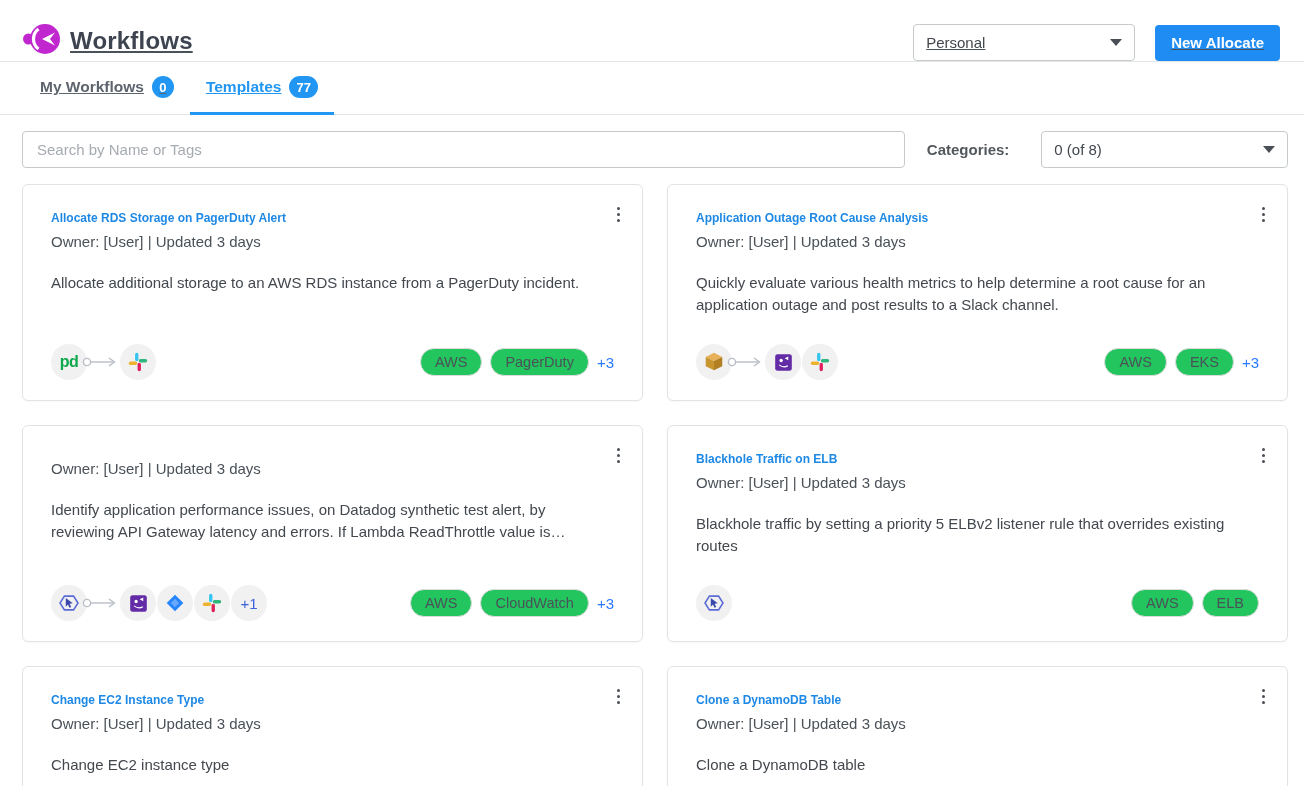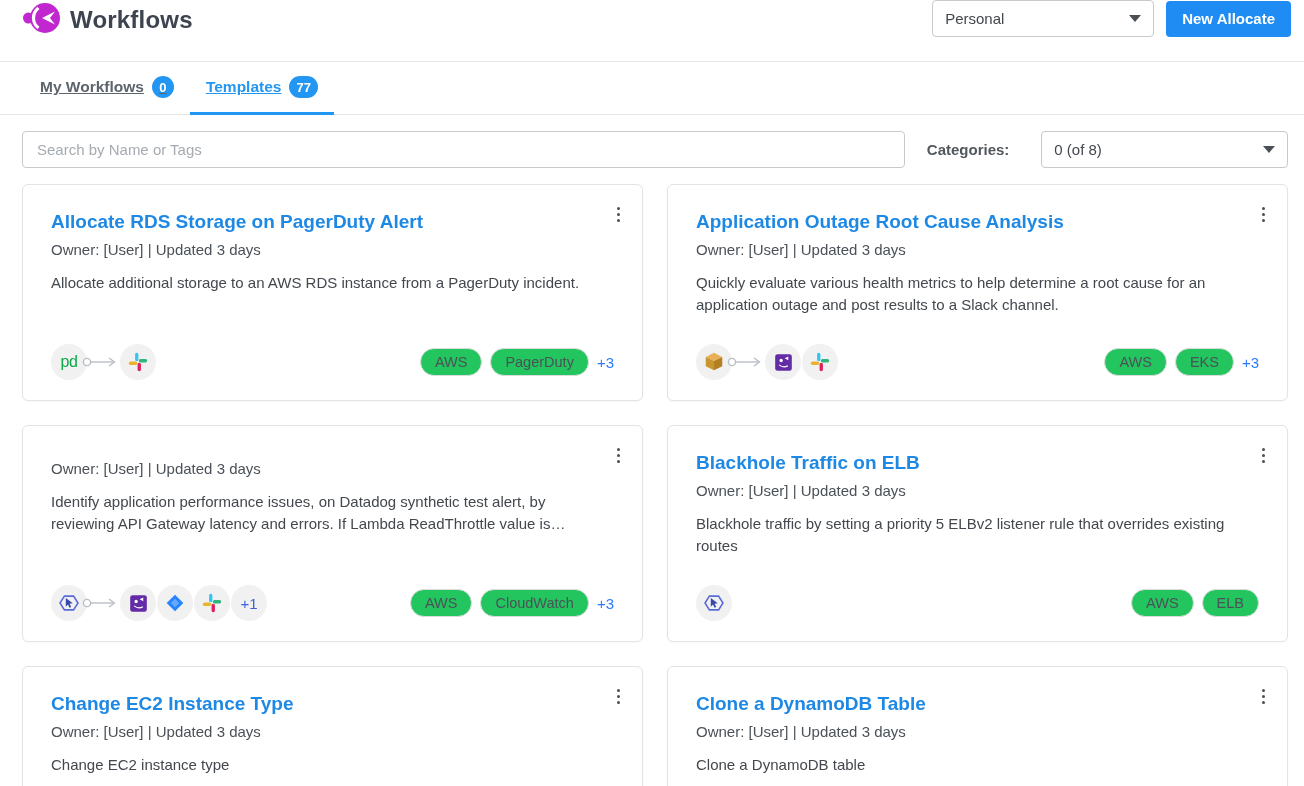--- a/index.html
+++ b/index.html
@@ -1,24 +1,24 @@
 <!DOCTYPE html>
 <html><head>
 <meta charset="utf-8">
 <style>
   * { margin:0; padding:0; box-sizing:border-box; }
   html,body { width:1304px; height:786px; overflow:hidden; background:#fff;
     font-family:"Liberation Sans", sans-serif; color:#4a5158; }
 
   
-  .header { height:62px; display:flex; align-items:flex-start; padding:0 13px 0 22px;
-    border-bottom:1px solid #e4e5e7; }
+  .header { height:62px; display:flex; align-items:flex-end; padding:0 24px 0 22px;
+    border-bottom:1px solid #e4e5e7;text-decoration:underline; }
   .brand { display:flex; align-items:center; gap:10px; }
   .app-title { font-size:24px; font-weight:700; color:#3d4450; letter-spacing:.2px; }
-  .header-right { margin-left:auto; display:flex; align-items:center; gap:12px; }
+  .header-right { margin-left:auto; display:flex; align-items:center; gap:20px; }
   .select-box { height:37px; border:1px solid #c6cacd; border-radius:4px; background:#fff;
     display:flex; align-items:center; padding:0 12px; font-size:15px; color:#42474d; cursor:pointer; }
   .select-box .caret { margin-left:auto; width:0; height:0; border-left:6px solid transparent;
     border-right:6px solid transparent; border-top:7px solid #4a4f55; }
   .workspace-select { width:222px; }
   .btn-primary { height:36px; padding:0 16px; background:#1e8cf2; color:#fff; border:none;
     border-radius:4px; font-size:15px; font-weight:700; cursor:pointer; font-family:inherit; }
 
   
   .tabs { display:flex; padding-left:24px; border-bottom:1px solid #e4e5e7; height:53px; align-items:flex-end; }
@@ -37,28 +37,28 @@
   .categories-select { width:248px; }
 
   
   .cards { display:grid; grid-template-columns:1fr 1fr; gap:24px; padding:16px 16px 0 22px; }
   .card { position:relative; min-height:217px; background:#fff; border:1px solid #e2e3e5;
     border-radius:6px; padding:26px 28px 20px 28px; display:flex; flex-direction:column;
     box-shadow:0 1px 2px rgba(0,0,0,.03); }
   .kebab { position:absolute; top:18px; right:18px; display:flex; flex-direction:column; gap:3px;
     padding:4px; cursor:pointer; }
   .kebab i { width:3px; height:3px; border-radius:50%; background:#4a4f55; }
-  .card-title { font-size:19px; font-weight:700; color:#1e88e5; cursor:pointer; padding-right:24px; }
+  .card-title { font-size:12px; font-weight:700; color:#1e88e5; cursor:pointer; padding-right:24px; }
   .card-meta { margin-top:8px; font-size:15px; color:#4a5158; }
-  .card-desc { margin-top:14px; font-size:15px; line-height:22px; color:#43484e; padding-right:6px; }
+  .card-desc { margin-top:22px; font-size:15px; line-height:22px; color:#43484e; padding-right:6px; }
   .card-footer { margin-top:auto; padding-top:16px; display:flex; align-items:center; }
   .chain { display:flex; align-items:center; }
   .icon-bubble { width:36px; height:36px; border-radius:50%; background:#f1f1f2;
     display:flex; align-items:center; justify-content:center; flex:none; margin-right:1px; }
-  .pd-glyph { color:#0ca84a; font-weight:400; font-size:16px; letter-spacing:-.5px; }
+  .pd-glyph { color:#0ca84a; font-weight:700; font-size:16px; letter-spacing:-.5px; }
   .chain-arrow { display:flex; align-items:center; margin:0 2px 0 -6px; }
   .plus-bubble { font-size:15px; font-weight:400; color:#3b62d9; }
   .tags { margin-left:auto; display:flex; align-items:center; gap:8px; }
   .tag { background:#22c55e; border:1px solid #dcdcdc; border-radius:15px; padding:5px 14px;
     font-size:14.5px; color:#4b5258; white-space:nowrap; }
   .tag-more { color:#2979ff; font-size:15px; cursor:pointer; }
 </style>
 </head>
 <body>
 

